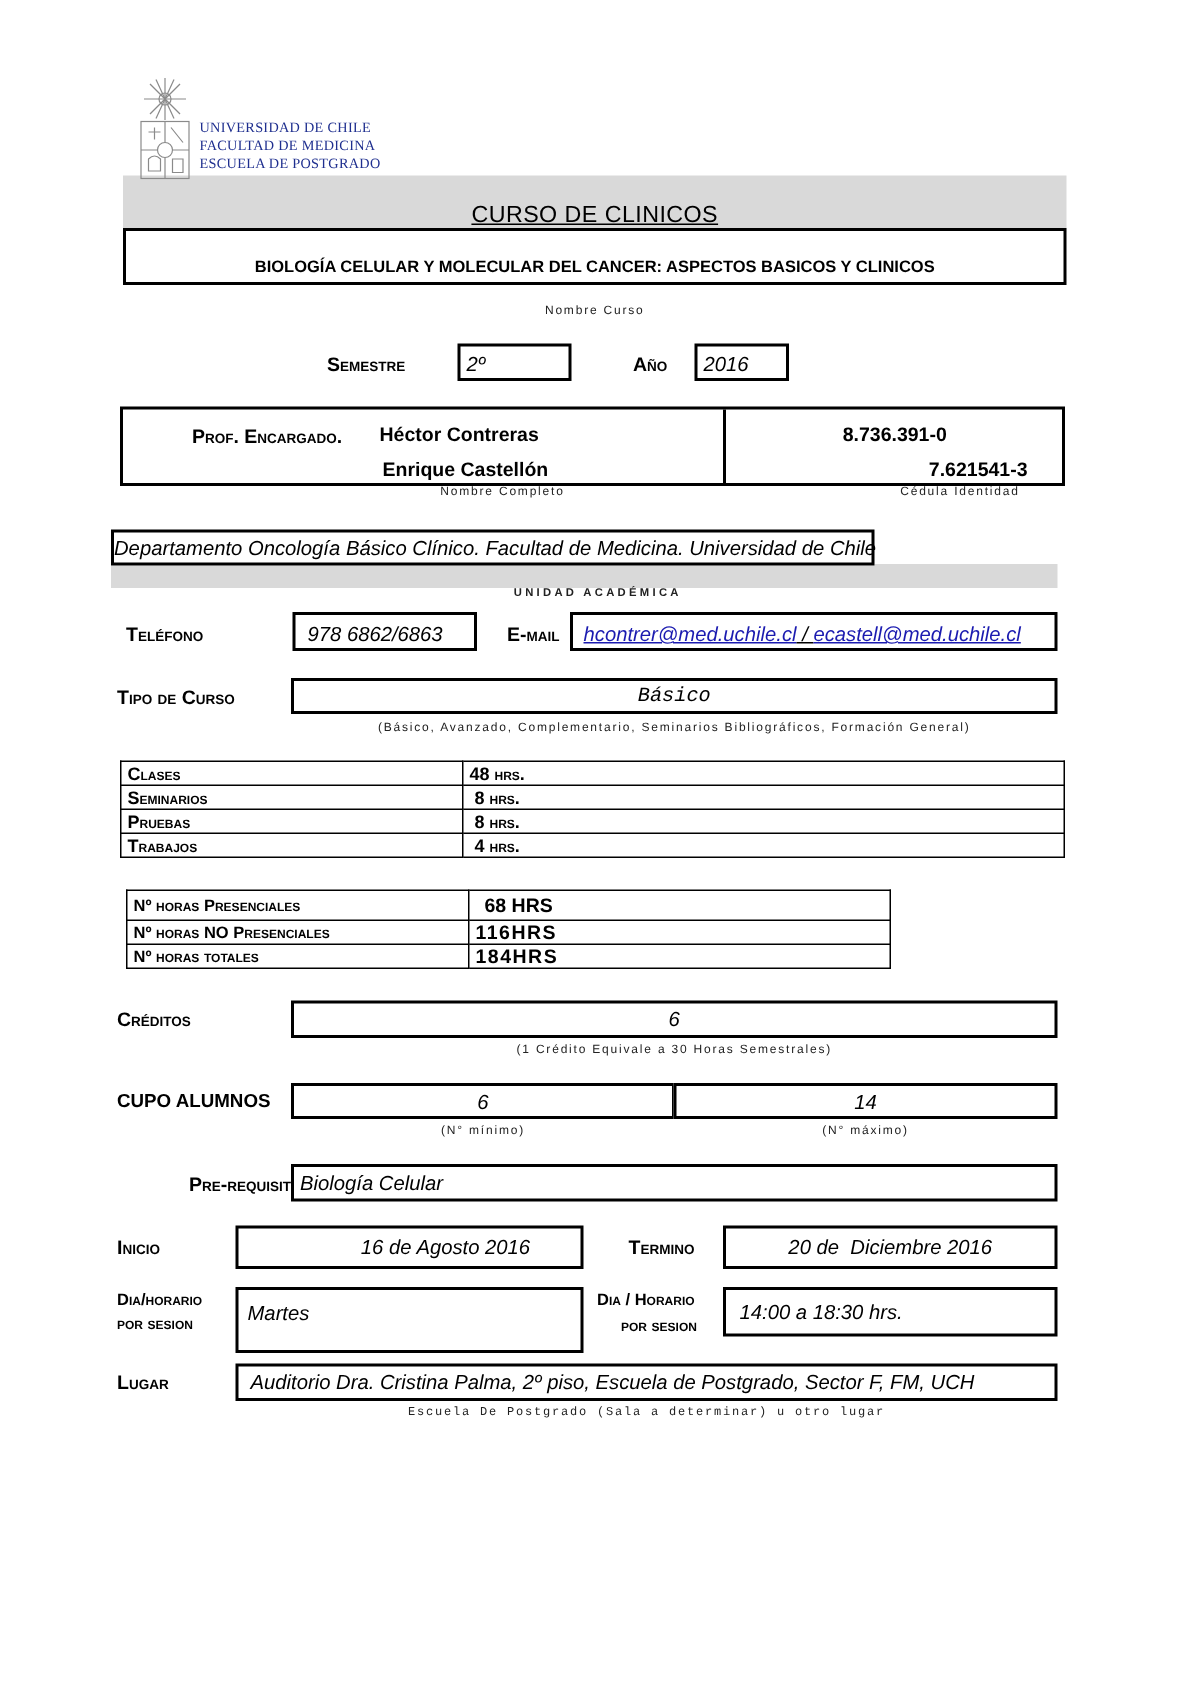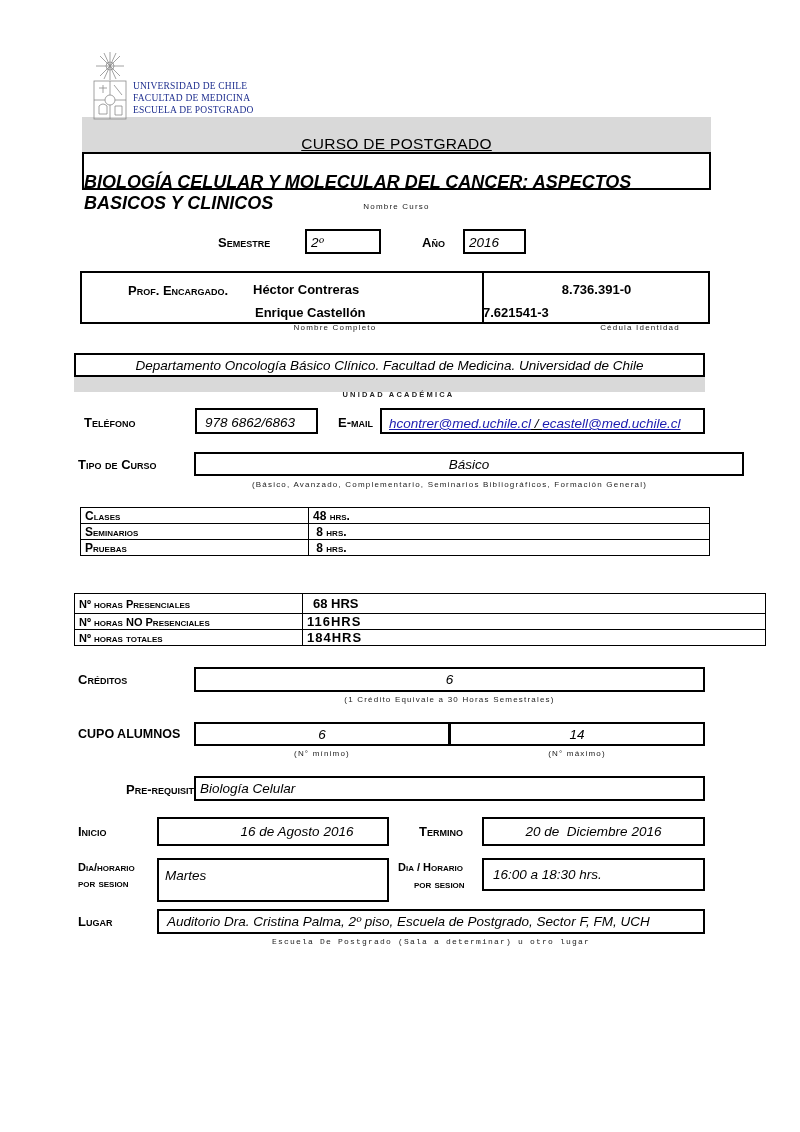--- a/index.html
+++ b/index.html
@@ -11,21 +11,21 @@
   .ital { font-style: italic; font-size: 13.5px; }
   .cap { position: absolute; font-size: 8px; letter-spacing: 1.2px; color: #222; text-align: center; white-space: nowrap; }
   .val { position: absolute; white-space: nowrap; }
 
   
   .logo { left: 90px; top: 48px; width: 40px; height: 74px; }
   .univ { left: 133px; top: 80px; font-family: "Liberation Serif", serif; font-size: 9.5px; line-height: 12px; color: #1f2f8f; letter-spacing: 0.2px; }
   .gray-top { left: 82px; top: 117px; width: 629px; height: 38px; background: #d9d9d9; }
   .title { left: 82px; top: 135px; width: 629px; text-align: center; font-size: 15.5px; text-decoration: underline; letter-spacing: 0.3px; }
   .course-box { left: 82px; top: 152px; width: 629px; height: 38px; border-width: 2.5px; }
-  .course-name { left: 0; right: 0; top: 18px; text-align: left; font-weight: bold; font-style: italic; font-size: 18px; }
+  .course-name { left: 0; right: 0; top: 18px; text-align: center; font-weight: bold; font-size: 11px; }
 
   .tbl { position: absolute; border-collapse: collapse; font-size: 12px; }
   .tbl td { border: 1px solid #000; padding: 0 4px; height: 16px; box-sizing: border-box; }
   .sc { font-weight: bold; font-variant: small-caps; }
   a.mail { color: #1b1bb0; text-decoration: underline; font-style: italic; font-size: 13.5px; }
 </style>
 </head>
 <body>
 
 <div class="abs gray-top"></div>
@@ -45,21 +45,21 @@
       <circle cx="20" cy="52" r="5" fill="#fff"></circle>
       <path d="M9 40 h8 M13 37 v8 M24 37 l8 10 M9 58 q4 -4 8 0 v8 h-8z M25 58 h7 v9 h-7z"></path>
     </g>
   </svg>
 </div>
 <div class="abs univ">
   <div>UNIVERSIDAD DE CHILE</div>
   <div>FACULTAD DE MEDICINA</div>
   <div>ESCUELA DE POSTGRADO</div>
 </div>
-<div class="abs title">CURSO  DE  POSTGRADO</div>
+<div class="abs title">CURSO  DE  CLINICOS</div>
 <div class="box course-box">
   <div class="abs course-name">BIOLOGÍA CELULAR Y MOLECULAR DEL CANCER: ASPECTOS BASICOS Y CLINICOS</div>
 </div>
 <div class="cap" style="left:82px; width:629px; top:202px;">Nombre  Curso</div>
 
 <div class="lbl big" style="left:218px; top:235px;">Semestre</div>
 <div class="box" style="left:305px; top:229px; width:76px; height:25px;">
   <span class="val ital" style="left:4px; top:4px;">2º</span>
 </div>
 <div class="lbl big" style="left:422px; top:235px;">Año</div>
@@ -67,65 +67,69 @@
   <span class="val ital" style="left:4px; top:4px;">2016</span>
 </div>
 
 <div class="box" style="left:80px; top:271px; width:630px; height:53px; border-width:2.5px;">
   <div class="abs" style="left:400px; top:0; width:2px; height:100%; background:#000;"></div>
 </div>
 <div class="lbl big" style="left:128px; top:283px; font-variant:small-caps;">Prof. Encargado.</div>
 <div class="val" style="left:253px; top:282px; font-weight:bold; font-size:13px;">Héctor Contreras</div>
 <div class="val" style="left:255px; top:305px; font-weight:bold; font-size:13px;">Enrique Castellón</div>
 <div class="val" style="left:483px; width:227px; text-align:center; top:282px; font-weight:bold; font-size:13px;">8.736.391-0</div>
-<div class="val" style="left:483px; width:227px; text-align:left; top:305px; font-weight:bold; font-size:13px;">7.621541-3</div>
+<div class="val" style="left:458px; width:227px; text-align:right; top:305px; font-weight:bold; font-size:13px;">7.621541-3</div>
 <div class="cap" style="left:230px; width:210px; top:323px;">Nombre Completo</div>
 <div class="cap" style="left:560px; width:160px; top:323px;">Cédula Identidad</div>
 
 <div class="abs" style="left:74px; top:376px; width:631px; height:16px; background:#d9d9d9;"></div>
-<div class="box" style="left:74px; top:353px; width:631px; height:24px;">
+<div class="box" style="left:74px; top:353px; width:509px; height:24px;">
   <span class="val ital" style="left:0; right:0; text-align:center; top:3px;">Departamento Oncología Básico Clínico. Facultad de Medicina. Universidad de Chile</span>
 </div>
 <div class="cap" style="left:74px; width:649px; top:390px; font-weight:bold; font-size:7.5px; letter-spacing:2.2px;">UNIDAD   ACADÉMICA</div>
 
 <div class="lbl big" style="left:84px; top:415px;">Teléfono</div>
 <div class="box" style="left:195px; top:408px; width:123px; height:26px;">
   <span class="val ital" style="left:8px; top:5px;">978 6862/6863</span>
 </div>
 <div class="lbl big" style="left:338px; top:415px;">E-mail</div>
 <div class="box" style="left:380px; top:408px; width:325px; height:26px;">
   <span class="val" style="left:7px; top:4px;">
     <a class="mail">hcontrer@med.uchile.cl</a><a class="mail" style="color:#000;"> / </a><a class="mail">ecastell@med.uchile.cl</a>
   </span>
 </div>
 
 <div class="lbl big" style="left:78px; top:457px;">Tipo de Curso</div>
-<div class="box" style="left:194px; top:452px; width:550px; height:24px;">
+<div class="box" style="left:194px; top:452px; width:511px; height:24px;font-family:Liberation Mono, monospace;">
   <span class="val ital" style="left:0; right:0; text-align:center; top:3px;">Básico</span>
 </div>
 <div class="cap" style="left:194px; width:511px; top:480px;">(Básico, Avanzado, Complementario, Seminarios Bibliográficos, Formación General)</div>
 
 <table class="tbl" style="left:80px; top:507px; width:630px;">
   <tbody>
       <tr>
     <td class="sc" style="width:228px;">Clases</td>
     <td class="sc" style="white-space:pre;">48 hrs.</td>
   </tr>
   <tr>
     <td class="sc">Seminarios</td>
     <td class="sc" style="white-space:pre;"> 8 hrs.</td>
   </tr>
   <tr>
     <td class="sc">Pruebas</td>
     <td class="sc" style="white-space:pre;"> 8 hrs.</td>
   </tr>
+  <tr>
+    <td class="sc">Trabajos</td>
+    <td class="sc" style="white-space:pre;"> 4 hrs.</td>
+  </tr>
 </tbody>
   </table>
 
-<table class="tbl" style="left:74px; top:593px; width:692px;padding-left:24px;">
+<table class="tbl" style="left:84px; top:593px; width:510px;padding-left:24px;">
   <tbody>
       <tr>
     <td class="sc" style="width:228px; height:20px; font-size:11px;">Nº horas Presenciales</td>
     <td style="font-weight:bold; font-size:13px; padding-left:10px;">68 HRS</td>
   </tr>
   <tr>
     <td class="sc" style="font-size:11px;">Nº horas NO Presenciales</td>
     <td style="font-weight:bold; font-size:13px; letter-spacing:1px;">116HRS</td>
   </tr>
   <tr>
@@ -166,20 +170,20 @@
 </div>
 
 <div class="lbl" style="left:78px; top:861px; font-size:11px;">Dia/horario</div>
 <div class="lbl" style="left:78px; top:877px; font-size:11px;">por sesion</div>
 <div class="box" style="left:157px; top:858px; width:232px; height:44px;">
   <span class="val ital" style="left:6px; top:8px;">Martes</span>
 </div>
 <div class="lbl" style="left:398px; top:861px; font-size:11px;">Dia / Horario</div>
 <div class="lbl" style="left:414px; top:878px; font-size:11px;">por sesion</div>
 <div class="box" style="left:482px; top:858px; width:223px; height:33px;">
-  <span class="val ital" style="left:9px; top:7px;">16:00 a 18:30 hrs.</span>
+  <span class="val ital" style="left:9px; top:7px;">14:00 a 18:30 hrs.</span>
 </div>
 
 <div class="lbl big" style="left:78px; top:914px;">Lugar</div>
 <div class="box" style="left:157px; top:909px; width:548px; height:25px;">
   <span class="val ital" style="left:8px; top:3px;">Auditorio Dra. Cristina Palma, 2º piso, Escuela de Postgrado, Sector F, FM, UCH</span>
 </div>
 <div class="cap" style="left:157px; width:548px; top:937px;font-family:Liberation Mono, monospace;">Escuela De Postgrado (Sala a determinar) u otro lugar</div>
 
 </body></html>

